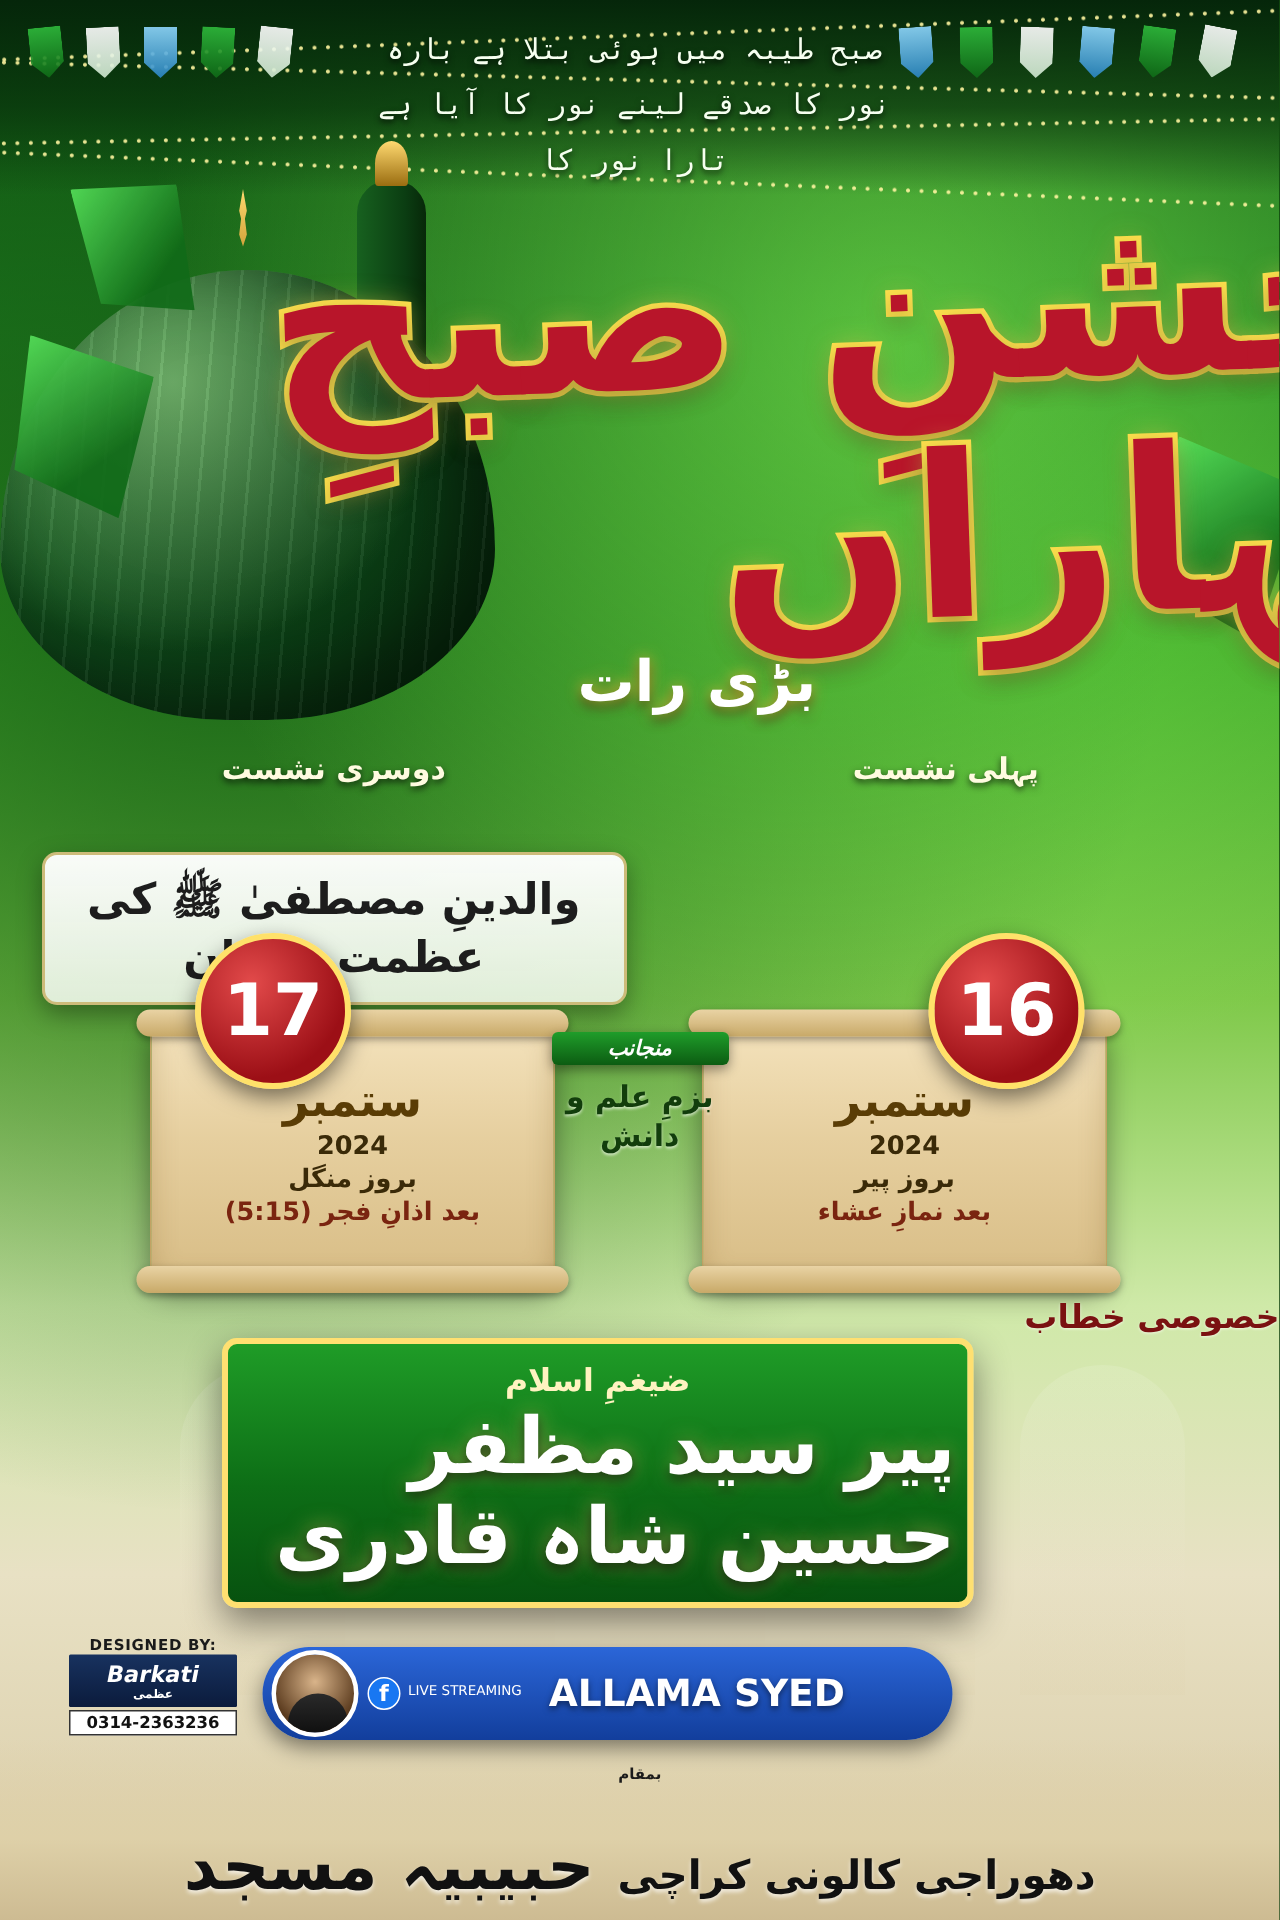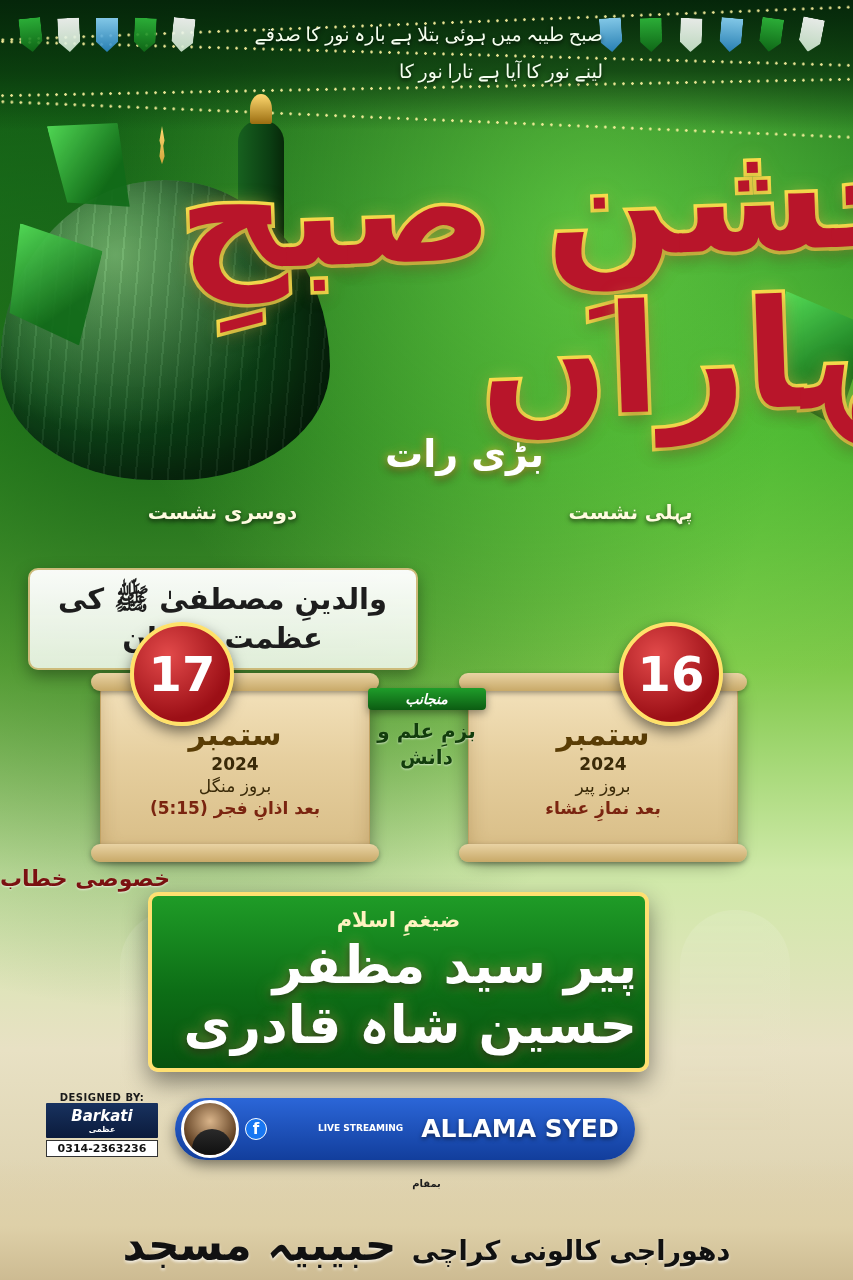--- a/index.html
+++ b/index.html
@@ -90,24 +90,24 @@
   .arch-bg { position: absolute; right: 0; top: 470px; width: 853px; height: 660px; opacity: .22; }
   .arch {
     position: absolute; bottom: 0; width: 110px; height: 220px;
     border-radius: 55px 55px 0 0;
     background: linear-gradient(180deg, rgba(255,255,255,.55), rgba(210,190,140,.25));
   }
 
   
   .couplet {
     position: absolute; top: 16px; right: 250px; width: 360px;
-    text-align: right; color: #f6fff0; direction: rtl;
+    text-align: center; color: #f6fff0; direction: rtl;
     font-size: 19px; line-height: 1.95;
     text-shadow: 0 2px 4px rgba(0,0,0,.75);
-    font-family: Liberation Serif, serif;
+    font-family: Liberation Mono, monospace;
   }
 
   
   .title-wrap {
     position: absolute; top: 120px; left: 0; width: 853px; height: 330px;
     display: flex; align-items: center; justify-content: center;
     direction: rtl;
   }
   .title-main {
     font-size: 150px; line-height: 1.05; font-weight: bold;
@@ -168,21 +168,21 @@
   }
   .scroll::before { top: -8px; }
   .scroll::after { bottom: -8px; }
   .scroll-right { right: 115px; }
   .scroll-left { left: 100px; }
   .scroll-inner {
     position: absolute; inset: 14px; direction: rtl; text-align: center;
     color: #3a2a08; display: flex; flex-direction: column; justify-content: center; gap: 2px;
   }
   .d-month { font-size: 30px; font-weight: bold; color: #5a3d06; }
-  .d-day { font-size: 17px; font-weight: normal; }
+  .d-day { font-size: 17px; font-weight: bold; }
   .d-year { font-size: 17px; font-weight: bold; }
   .d-time { font-size: 17px; font-weight: bold; color: #7a2410; }
   .badge {
     position: absolute; top: -18px; width: 104px; height: 104px; border-radius: 50%;
     background: radial-gradient(circle at 35% 30%, #e24a4a, #9c0f16 70%);
     border: 4px solid #ffe16a;
     color: #fff; font-size: 48px; font-weight: bold;
     display: flex; align-items: center; justify-content: center;
     box-shadow: 0 6px 14px rgba(0,0,0,.5);
   }
@@ -198,21 +198,21 @@
     border-radius: 4px; box-shadow: 0 3px 8px rgba(0,0,0,.4); font-style: italic;
   }
   .ribbon-body {
     margin-top: 8px; color: #123d0c; font-size: 20px; font-weight: bold;
     line-height: 1.3; text-shadow: 0 1px 2px rgba(255,255,255,.6);
   }
 
   
   .speaker-head {
     position: absolute; top: 866px; left: 0; width: 853px;
-    text-align: left; direction: rtl;
+    text-align: right; direction: rtl;
     font-size: 22px; font-weight: bold; color: #7a1111;
     text-shadow: 0 1px 2px rgba(255,255,255,.65);
   }
   .speaker-panel {
     position: absolute; top: 892px; left: 148px; width: 501px; height: 180px;
     background: linear-gradient(180deg,#1f9c27,#0d6e16 55%,#07520f);
     border: 4px solid #ffe071;
     border-radius: 10px;
     box-shadow: 0 10px 24px rgba(0,0,0,.45);
     display: flex; flex-direction: column; align-items: center; justify-content: center;
@@ -261,21 +261,21 @@
   }
   .fb-chip {
     display: flex; align-items: center; gap: 5px; margin-right: 10px;
   }
   .fb-icon {
     width: 22px; height: 22px; border-radius: 50%;
     background: #1877f2; color: #fff; font-weight: bold; font-size: 15px;
     display: flex; align-items: center; justify-content: center;
     border: 1px solid #fff;
   }
-  .fb-text { color: #fff; font-size: 9px; font-weight: bold; line-height: 1.05; margin-left: 46px; }
+  .fb-text { color: #fff; font-size: 9px; font-weight: normal; line-height: 1.05; }
   .live-name {
     color: #fff; font-size: 25px; font-weight: bold; line-height: 1.05;
     text-shadow: 0 2px 4px rgba(0,0,0,.5); margin-left: 8px;
   }
 
   
   .venue-badge {
     position: absolute; left: 50%; transform: translateX(-50%);
     top: 1178px; width: 62px; text-align: center;
     font-size: 10px; font-weight: bold; color: #1b1b1b; direction: rtl;

